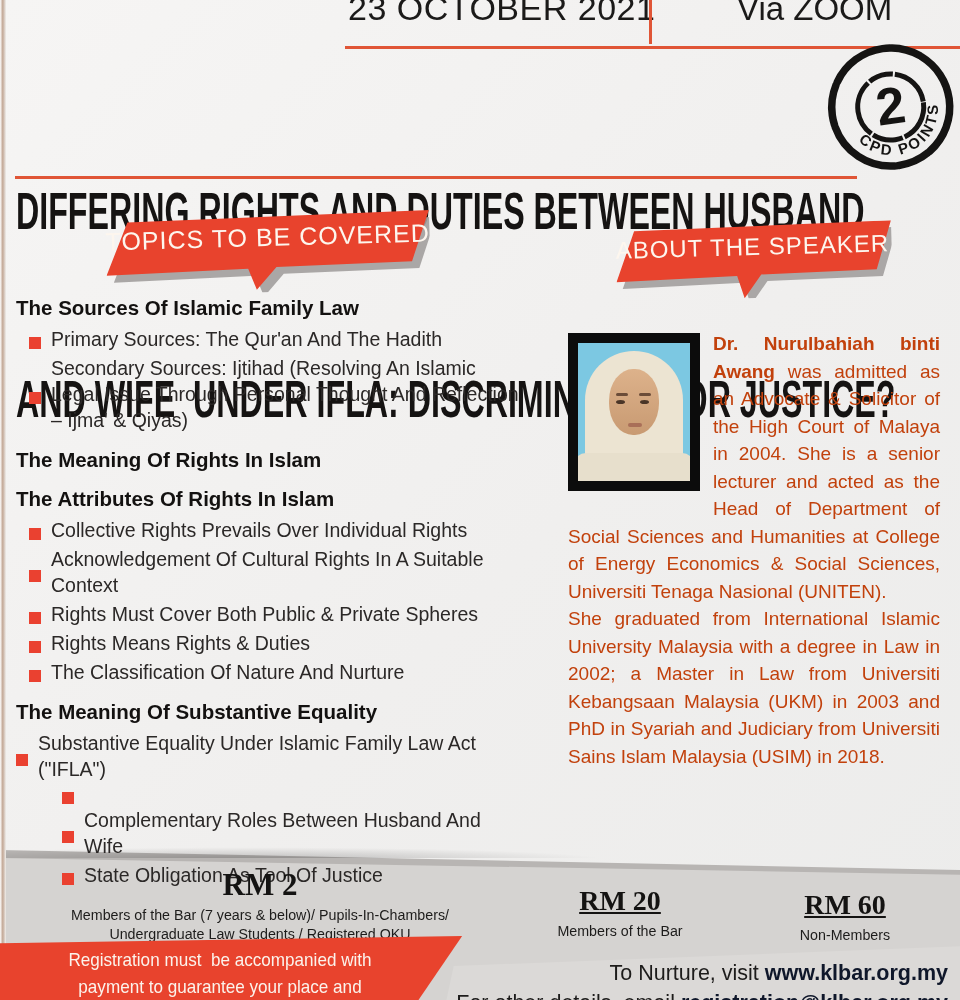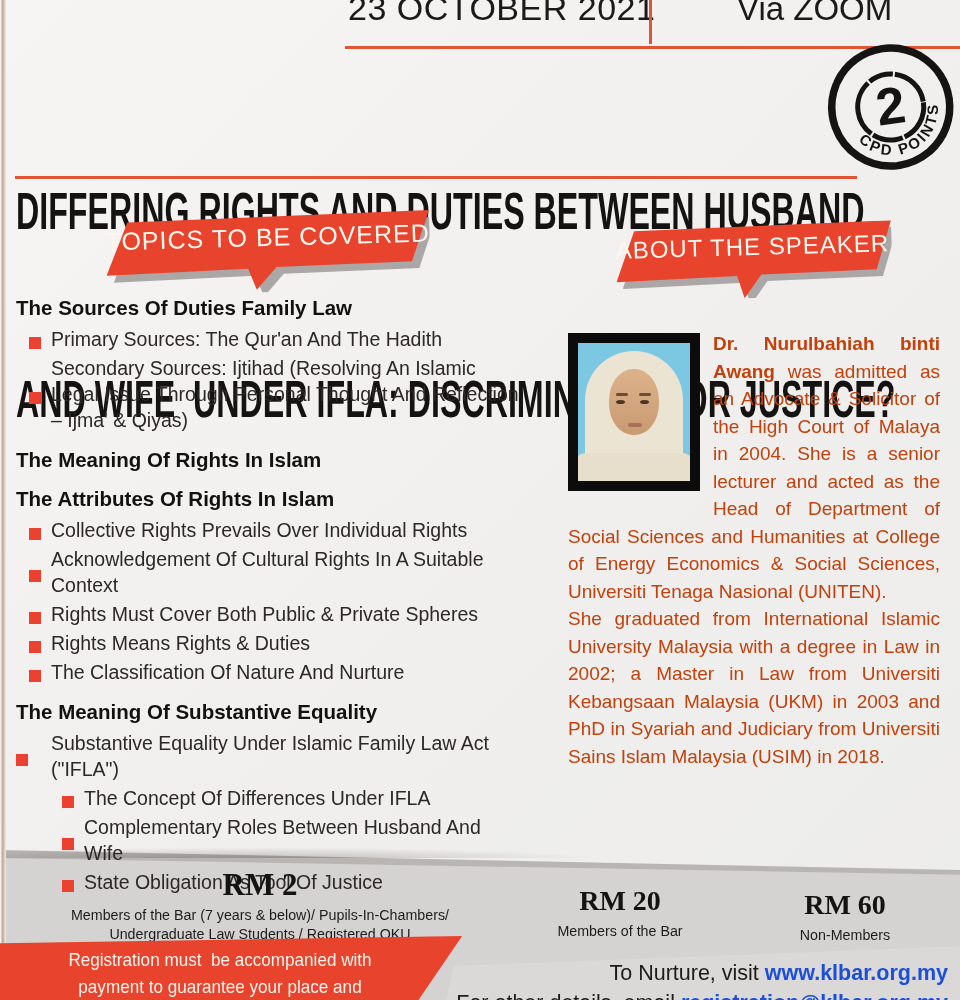--- a/index.html
+++ b/index.html
@@ -58,32 +58,32 @@
   .band-light{left:0;top:858px;width:960px;height:160px;background:#d5d3d1;
     transform:skewY(1deg);transform-origin:left top;}
   .curl-shadow{left:0;top:840px;width:720px;height:18px;
     background:radial-gradient(ellipse 70% 100% at 35% 110%,rgba(0,0,0,.22),rgba(0,0,0,0) 70%);}
   .price{z-index:2;text-align:center;color:#141312;}
   .price .amt{font-family:"Liberation Serif",serif;font-weight:bold;font-size:31px;line-height:34px;}
   .price .desc{font-size:15.5px;line-height:19px;margin-top:3px;white-space:pre-line;
     transform:scaleX(.92);transform-origin:center top;color:#1d1c1b;}
   .price1{left:30px;top:868px;width:460px;}
   .price2{left:480px;top:884px;width:280px;}
-  .price2 .amt,.price3 .amt{font-size:28px;}
+  .price2 .amt,.price3 .amt{font-size:28px;text-decoration:underline;}
   .price3{left:740px;top:888px;width:210px;}
   
   .reg-red{left:0;top:936px;width:474px;height:66px;background:#e8432d;z-index:4;
     clip-path:polygon(0 11%,97.5% 0,88% 100%,0 100%);}
   .reg-red .rr-txt{position:absolute;left:0;top:10px;width:440px;text-align:center;color:#fbf3ec;
     font-size:19px;line-height:27px;transform:scaleX(.9);transform-origin:center top;white-space:pre;}
   .register-panel{left:446px;top:940px;width:514px;height:62px;background:#dbd9d7;z-index:3;
     clip-path:polygon(1.5% 42%,100% 10%,100% 100%,0 100%);}
   .register-txt{left:456px;top:958px;width:492px;text-align:right;font-size:21.5px;line-height:30px;
     color:#1d1c1b;z-index:5;white-space:nowrap;}
-  .register-txt b{color:#1d4ed8;}
+  .register-txt b{color:#0f172a;}
 </style>
 </head>
 <body>
 
 <div class="abs edge-strip"></div>
 
 <div class="abs date-txt">23 OCTOBER 2021</div>
 <div class="abs vdivider"></div>
 <div class="abs viazoom-txt">Via ZOOM</div>
 <div class="abs hline-top"></div>
@@ -118,21 +118,21 @@
 
 <div class="abs ribbon" style="left:616px;top:224px;transform:rotate(-1.6deg);">
   <svg width="276" height="74" viewBox="0 0 320 76" preserveAspectRatio="none">
     <polygon points="29,11 327,7 309,57 175,59 155,83 147,60 7,63" fill="#a29f9d" opacity=".9"></polygon>
     <polygon points="22,4 320,0 302,50 168,52 148,76 140,53 0,56" fill="#e8432d"></polygon>
   </svg>
   <div class="rtext" style="font-size:24px;">ABOUT THE SPEAKER</div>
 </div>
 
 <div class="abs topics">
-  <div class="t-head">The Sources Of Duties Family Law</div>
+  <div class="t-head">The Sources Of Islamic Family Law</div>
   <ul class="tlist">
     <li>
         <span class="sq"></span>
         <span class="txt">Primary Sources: The Qur'an And The Hadith</span>
       </li>
     <li>
         <span class="sq"></span>
         <span class="txt">Secondary Sources: Ijtihad (Resolving An Islamic Legal Issue Through Personal Thought And Reflection – Ijma' &amp; Qiyas)</span>
       </li>
   </ul>
@@ -160,27 +160,26 @@
     <li>
         <span class="sq"></span>
         <span class="txt">The Classification Of Nature And Nurture</span>
       </li>
   </ul>
 
   <div class="t-head">The Meaning Of Substantive Equality</div>
   <ul class="tlist">
     <li>
         <span class="sq" style="margin-left:0;"></span>
-        <span class="txt" style="width:470px;margin-left:13px;">Substantive Equality Under Islamic Family Law Act ("IFLA")</span>
+        <span class="txt" style="width:470px;">Substantive Equality Under Islamic Family Law Act ("IFLA")</span>
       </li>
   </ul>
   <ul class="tlist sub">
     <li>
         <span class="sq"></span>
-        <span class="txt">The Concept Of Differences Under IFLA</span>
       </li>
     <li>
         <span class="sq"></span>
         <span class="txt">Complementary Roles Between Husband And Wife</span>
       </li>
     <li>
         <span class="sq"></span>
         <span class="txt">State Obligation As Tool Of Justice</span>
       </li>
   </ul>

